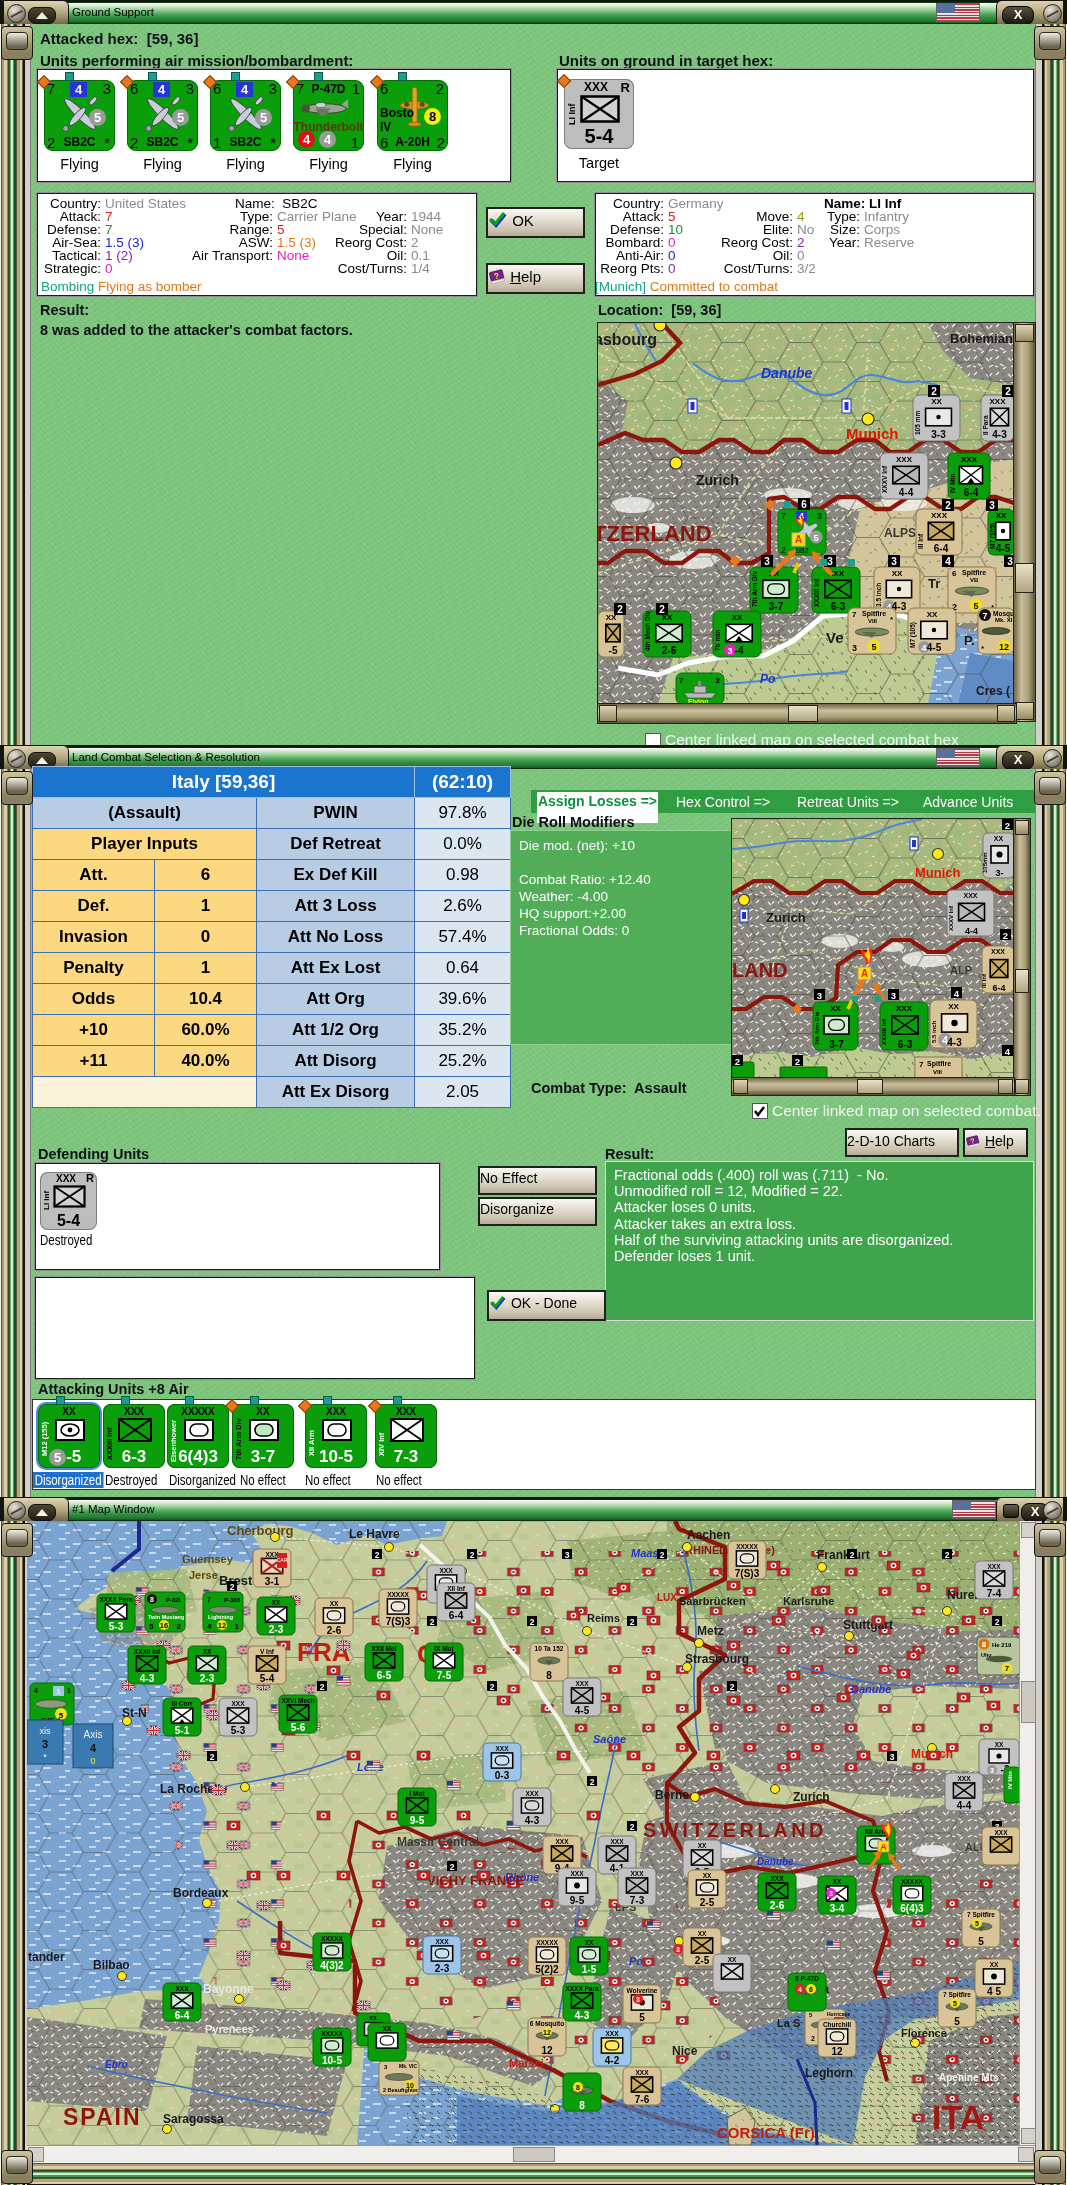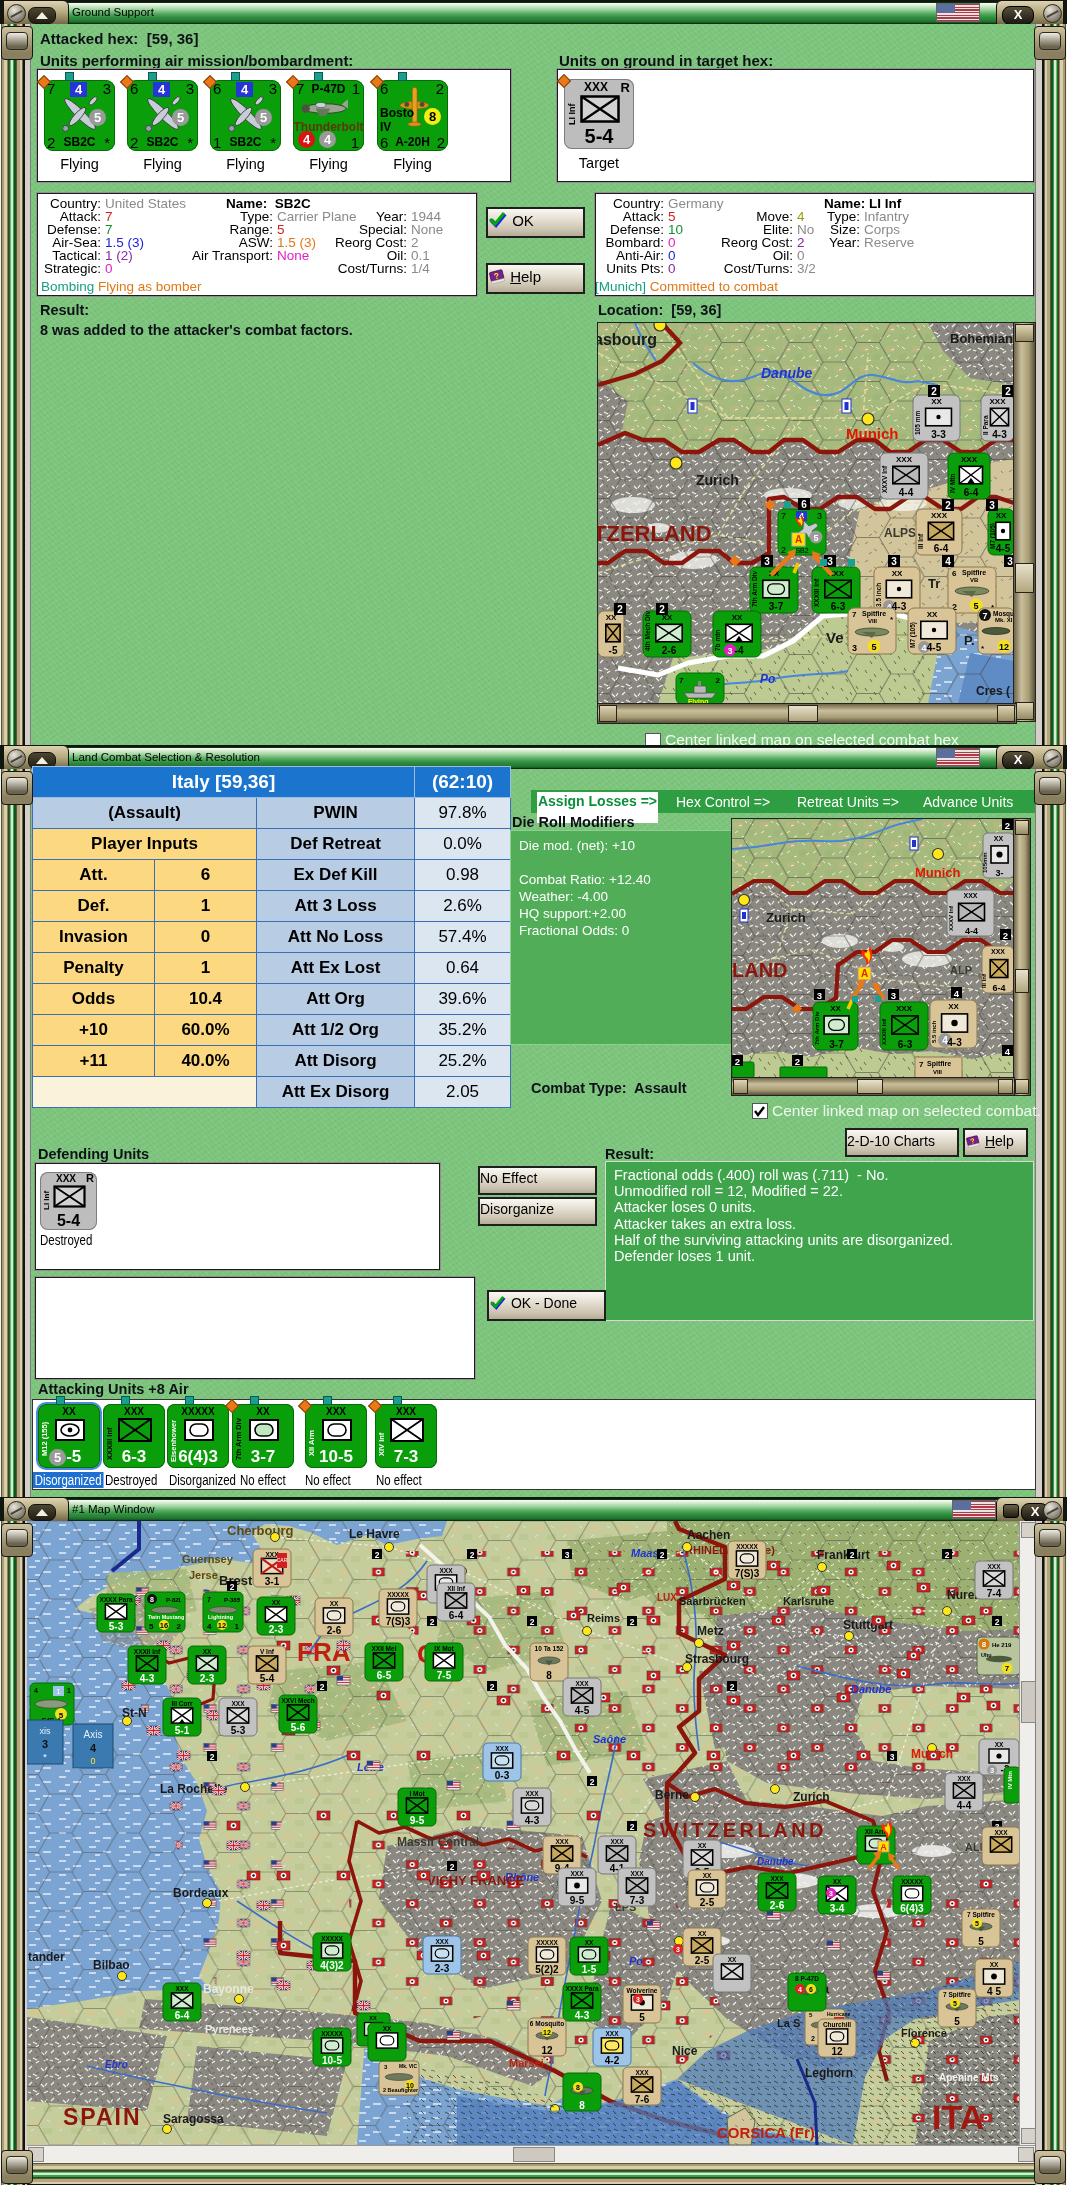--- a/index.html
+++ b/index.html
@@ -293,21 +293,21 @@
             <rect x="1.5" y="1.5" width="37" height="25" fill="#d2d2d2" stroke="#000" stroke-width="2.5"></rect>
             <path d="M1.5 1.5 L38.5 26.5 M38.5 1.5 L1.5 26.5" stroke="#000" stroke-width="2.2"></path>
           </svg>
           <span style="position:absolute;left:0;right:0;bottom:1px;text-align:center;font-size:20px;font-weight:bold">5-4</span>
         </div>
 
     <div class="ctrlab" style="left:533px;top:131px;width:70px">Target</div>
 
     <div class="panel" style="left:6px;top:169px;width:438px;height:101px"></div>
     <div class="info" id="info1" style="left:0;top:173px;width:440px;height:98px">
-      <div style="position:absolute;left:0;top:0;width:70px;text-align:right">Country:</div><div style="position:absolute;left:74px;top:0" class="g">United States</div><div style="position:absolute;left:195px;top:0;font-weight:bold">Name:&nbsp; SB2C</div>
+      <div style="position:absolute;left:0;top:0;width:70px;text-align:right">Country:</div><div style="position:absolute;left:74px;top:0" class="g">United States</div><div style="position:absolute;left:204px;top:0;font-weight:normal">Name:&nbsp; SB2C</div>
       <div style="position:absolute;left:0;top:13px;width:70px;text-align:right">Attack:</div><div style="position:absolute;left:74px;top:13px" class="rd">7</div><div style="position:absolute;left:160px;top:13px;width:82px;text-align:right">Type:</div><div style="position:absolute;left:246px;top:13px" class="g">Carrier Plane</div><div style="position:absolute;left:330px;top:13px;width:46px;text-align:right">Year:</div><div style="position:absolute;left:380px;top:13px" class="g">1944</div>
       <div style="position:absolute;left:0;top:26px;width:70px;text-align:right">Defense:</div><div style="position:absolute;left:74px;top:26px" class="gn">7</div><div style="position:absolute;left:160px;top:26px;width:82px;text-align:right">Range:</div><div style="position:absolute;left:246px;top:26px" class="rd">5</div><div style="position:absolute;left:310px;top:26px;width:66px;text-align:right">Special:</div><div style="position:absolute;left:380px;top:26px" class="g">None</div>
       <div style="position:absolute;left:0;top:39px;width:70px;text-align:right">Air-Sea:</div><div style="position:absolute;left:74px;top:39px" class="bl">1.5 (3)</div><div style="position:absolute;left:160px;top:39px;width:82px;text-align:right">ASW:</div><div style="position:absolute;left:246px;top:39px" class="or">1.5 (3)</div><div style="position:absolute;left:290px;top:39px;width:86px;text-align:right">Reorg Cost:</div><div style="position:absolute;left:380px;top:39px" class="g">2</div>
       <div style="position:absolute;left:0;top:52px;width:70px;text-align:right">Tactical:</div><div style="position:absolute;left:74px;top:52px" class="pu">1 (2)</div><div style="position:absolute;left:130px;top:52px;width:112px;text-align:right">Air Transport:</div><div style="position:absolute;left:246px;top:52px" class="mg">None</div><div style="position:absolute;left:330px;top:52px;width:46px;text-align:right">Oil:</div><div style="position:absolute;left:380px;top:52px" class="g">0.1</div>
       <div style="position:absolute;left:0;top:65px;width:70px;text-align:right">Strategic:</div><div style="position:absolute;left:74px;top:65px" class="mg">0</div><div style="position:absolute;left:290px;top:65px;width:86px;text-align:right">Cost/Turns:</div><div style="position:absolute;left:380px;top:65px" class="g">1/4</div>
       <div style="position:absolute;left:10px;top:83px" class="tl">Bombing <span class="or">Flying as bomber</span></div>
     </div>
 
     <div class="btn" style="left:455px;top:183px;width:95px;height:27px;font-size:15px;line-height:24px"><svg width="20" height="16" viewBox="0 0 20 16" style="vertical-align:-2px">
             <path d="M3 8 L8 13 L17 2" stroke="#2222ee" stroke-width="4" fill="none"></path>
@@ -322,21 +322,21 @@
             </g>
           </svg> <span style="text-decoration:underline">H</span>elp</div>
 
     <div class="panel" style="left:564px;top:169px;width:437px;height:101px"></div>
     <div class="info" id="info2" style="left:560px;top:173px;width:440px;height:98px">
       <div style="position:absolute;left:0;top:0;width:73px;text-align:right">Country:</div><div style="position:absolute;left:77px;top:0" class="g">Germany</div><div style="position:absolute;left:233px;top:0;font-weight:bold">Name:&nbsp;LI Inf</div>
       <div style="position:absolute;left:0;top:13px;width:73px;text-align:right">Attack:</div><div style="position:absolute;left:77px;top:13px" class="rd">5</div><div style="position:absolute;left:120px;top:13px;width:82px;text-align:right">Move:</div><div style="position:absolute;left:206px;top:13px" class="ol">4</div><div style="position:absolute;left:224px;top:13px;width:45px;text-align:right">Type:</div><div style="position:absolute;left:273px;top:13px" class="g">Infantry</div>
       <div style="position:absolute;left:0;top:26px;width:73px;text-align:right">Defense:</div><div style="position:absolute;left:77px;top:26px" class="gn">10</div><div style="position:absolute;left:120px;top:26px;width:82px;text-align:right">Elite:</div><div style="position:absolute;left:206px;top:26px" class="g">No</div><div style="position:absolute;left:224px;top:26px;width:45px;text-align:right">Size:</div><div style="position:absolute;left:273px;top:26px" class="g">Corps</div>
       <div style="position:absolute;left:0;top:39px;width:73px;text-align:right">Bombard:</div><div style="position:absolute;left:77px;top:39px" class="mg">0</div><div style="position:absolute;left:120px;top:39px;width:82px;text-align:right">Reorg Cost:</div><div style="position:absolute;left:206px;top:39px" class="pu">2</div><div style="position:absolute;left:224px;top:39px;width:45px;text-align:right">Year:</div><div style="position:absolute;left:273px;top:39px" class="g">Reserve</div>
       <div style="position:absolute;left:0;top:52px;width:73px;text-align:right">Anti-Air:</div><div style="position:absolute;left:77px;top:52px" class="bl">0</div><div style="position:absolute;left:120px;top:52px;width:82px;text-align:right">Oil:</div><div style="position:absolute;left:206px;top:52px" class="g">0</div>
-      <div style="position:absolute;left:0;top:65px;width:73px;text-align:right">Units Pts:</div><div style="position:absolute;left:77px;top:65px" class="pu">0</div><div style="position:absolute;left:120px;top:65px;width:82px;text-align:right">Cost/Turns:</div><div style="position:absolute;left:206px;top:65px" class="g">3/2</div>
+      <div style="position:absolute;left:0;top:65px;width:73px;text-align:right">Reorg Pts:</div><div style="position:absolute;left:77px;top:65px" class="pu">0</div><div style="position:absolute;left:120px;top:65px;width:82px;text-align:right">Cost/Turns:</div><div style="position:absolute;left:206px;top:65px" class="g">3/2</div>
       <div style="position:absolute;left:4px;top:83px" class="tl">[Munich] <span class="or">Committed to combat</span></div>
     </div>
 
     <div class="hd" style="left:9px;top:278px">Result:</div>
     <div class="hd" style="left:9px;top:298px">8 was added to the attacker's combat factors.</div>
 
     <div class="hd" style="left:567px;top:278px">Location:&nbsp; [59, 36]</div>
 
     <div id="map1" style="position:absolute;left:566px;top:298px;width:416px;height:381px;border:1px solid #222;background:#9aa87a;overflow:hidden"><svg width="416" height="381" viewBox="0 0 416 381">
 

